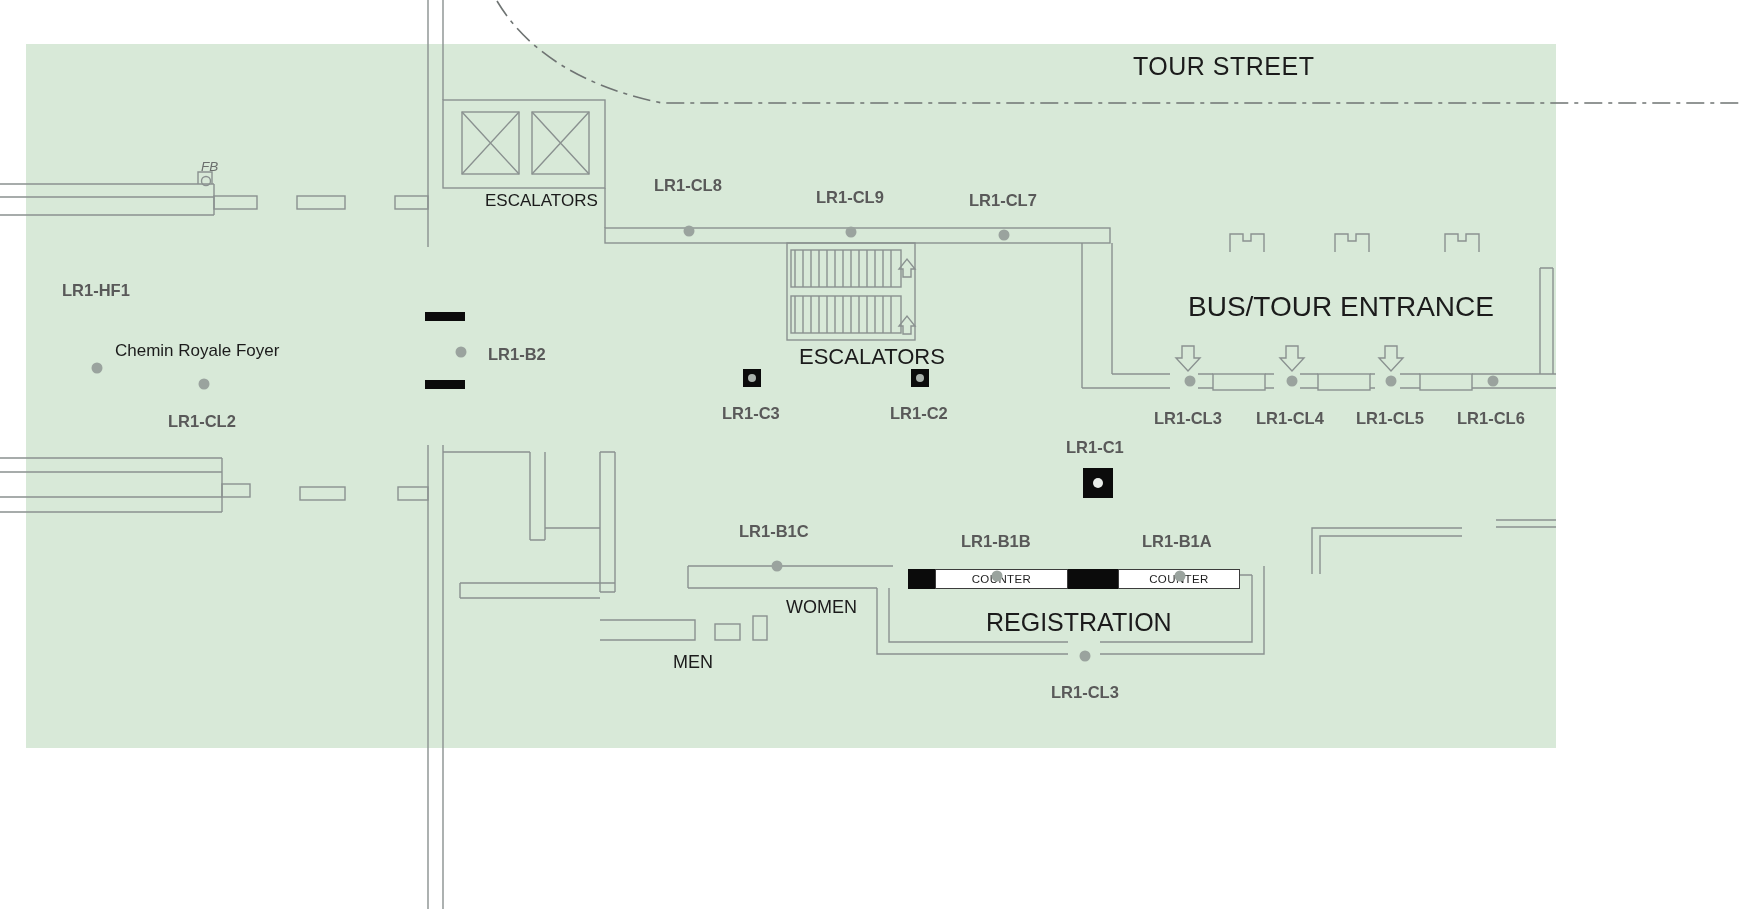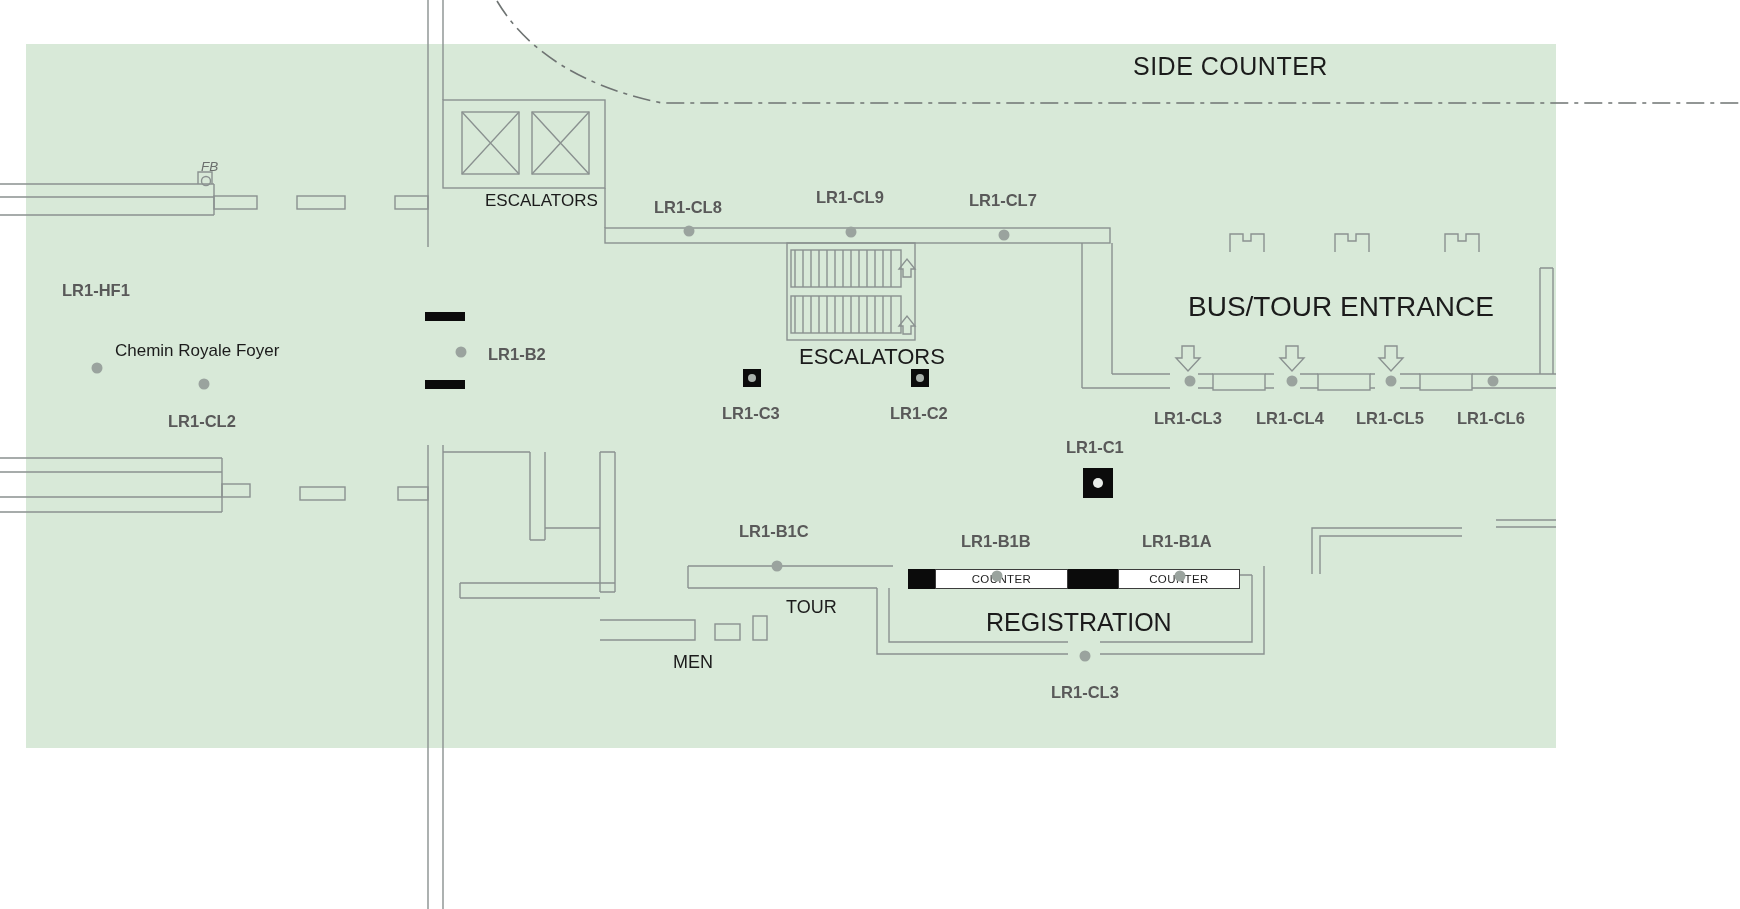--- a/index.html
+++ b/index.html
@@ -142,31 +142,31 @@
       <circle class="dotf" cx="1292" cy="381" r="5.5"></circle>
       <circle class="dotf" cx="1391" cy="381" r="5.5"></circle>
       <circle class="dotf" cx="1493" cy="381" r="5.5"></circle>
       <circle class="dotf" cx="777" cy="566" r="5.5"></circle>
       <circle class="dotf" cx="997" cy="576" r="5.5"></circle>
       <circle class="dotf" cx="1180" cy="576" r="5.5"></circle>
       <circle class="dotf" cx="1085" cy="656" r="5.5"></circle>
     </g>
   </svg>
 
-  <div class="lbl" style="left:1133px;top:52px;font-size:25px;letter-spacing:.5px">SIDE COUNTER</div>
+  <div class="lbl" style="left:1133px;top:52px;font-size:25px;letter-spacing:.5px">TOUR STREET</div>
   <div class="lbl" style="left:485px;top:191px;font-size:17px">ESCALATORS</div>
   <div class="lbl fb" style="left:201px;top:159px">FB</div>
   <div class="lbl" style="left:115px;top:341px;font-size:17px">Chemin Royale Foyer</div>
   <div class="lbl" style="left:799px;top:344px;font-size:22px">ESCALATORS</div>
   <div class="lbl" style="left:1188px;top:291px;font-size:28px">BUS/TOUR ENTRANCE</div>
-  <div class="lbl" style="left:786px;top:597px;font-size:18px">TOUR</div>
+  <div class="lbl" style="left:786px;top:597px;font-size:18px">WOMEN</div>
   <div class="lbl" style="left:673px;top:652px;font-size:18px">MEN</div>
   <div class="lbl" style="left:986px;top:608px;font-size:25px">REGISTRATION</div>
 
-  <div class="dev" style="left:654px;top:198px">LR1-CL8</div>
+  <div class="dev" style="left:654px;top:176px">LR1-CL8</div>
   <div class="dev" style="left:816px;top:188px">LR1-CL9</div>
   <div class="dev" style="left:969px;top:191px">LR1-CL7</div>
   <div class="dev" style="left:62px;top:281px">LR1-HF1</div>
   <div class="dev" style="left:488px;top:345px">LR1-B2</div>
   <div class="dev" style="left:168px;top:412px">LR1-CL2</div>
   <div class="dev" style="left:722px;top:404px">LR1-C3</div>
   <div class="dev" style="left:890px;top:404px">LR1-C2</div>
   <div class="dev" style="left:1154px;top:409px">LR1-CL3</div>
   <div class="dev" style="left:1256px;top:409px">LR1-CL4</div>
   <div class="dev" style="left:1356px;top:409px">LR1-CL5</div>

